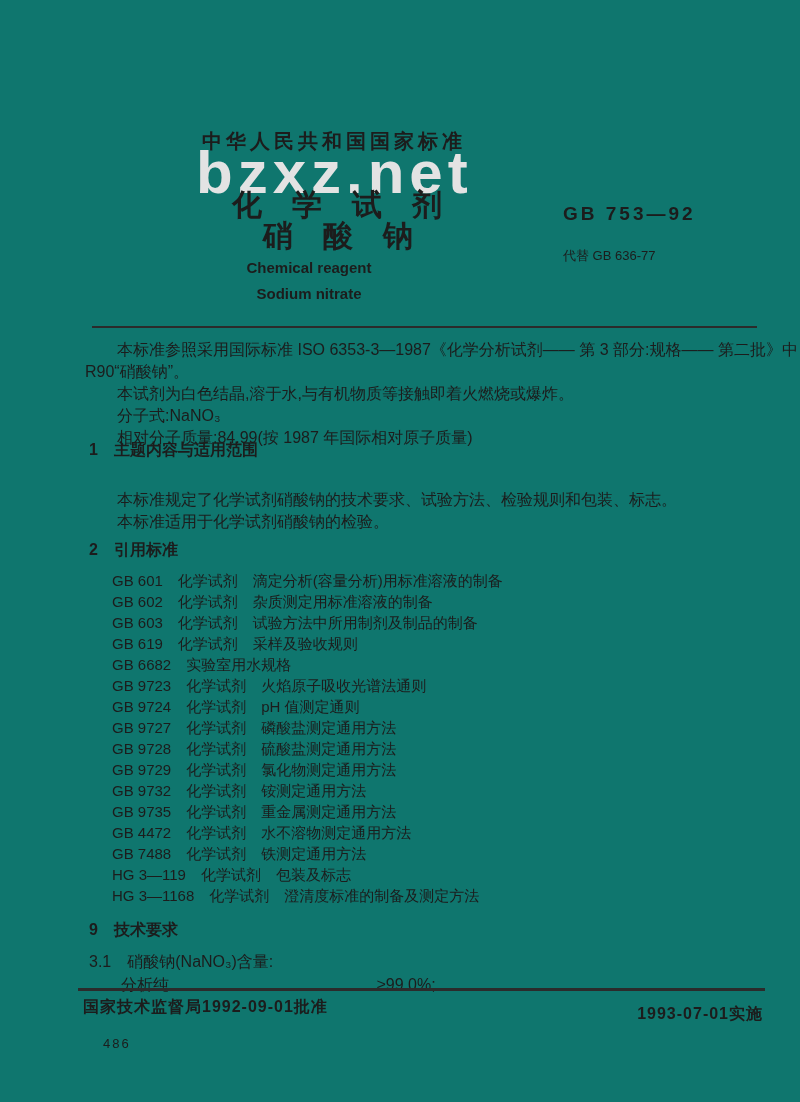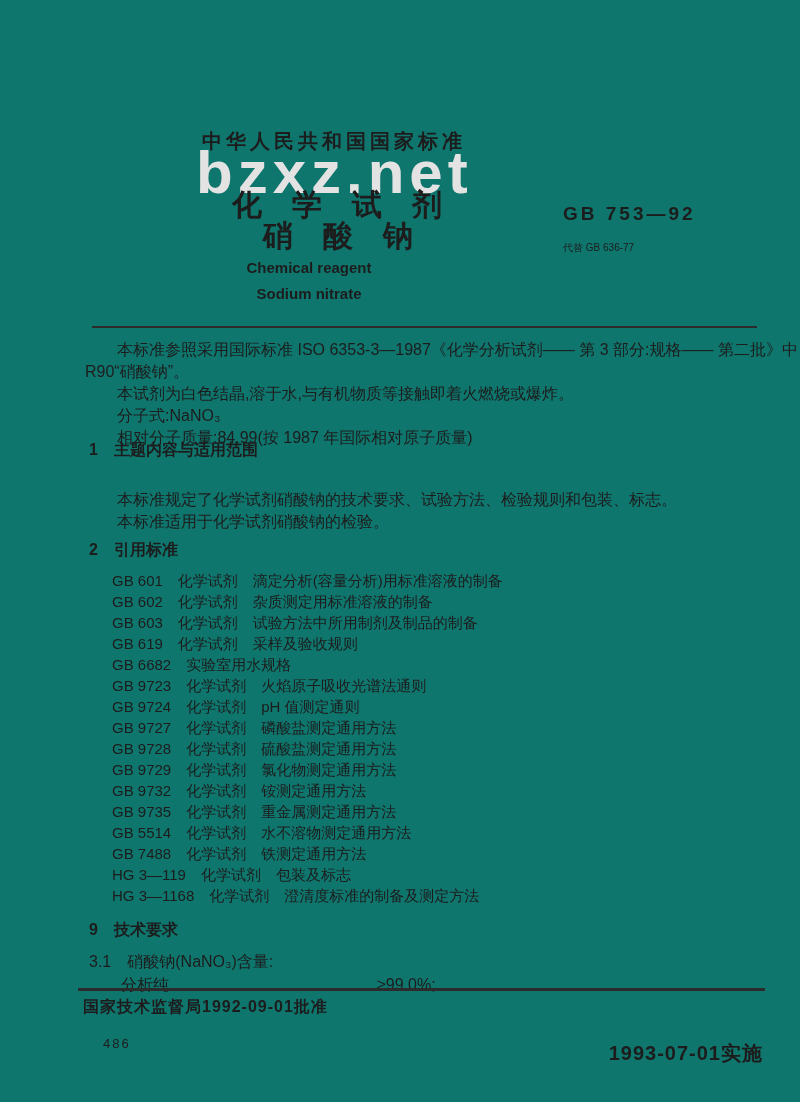--- a/index.html
+++ b/index.html
@@ -13,40 +13,40 @@
   .watermark {
     position:absolute; left:196px; top:138px; z-index:1;
     font-size:60px; font-weight:700; letter-spacing:5px;
     color:#e3e3e3; white-space:pre;
   }
   .std-label { left:202px; top:128px; font-size:20px; font-weight:700; letter-spacing:4px; }
   .title-cn  { font-size:30px; font-weight:700; letter-spacing:30px; }
   .title-cn.line1 { left:232px; top:185px; }
   .title-cn.line2 { left:263px; top:216px; }
   .std-no    { left:563px; top:203px; font-size:19px; font-weight:700; letter-spacing:3px; }
-  .replaces  { left:563px; top:241px; font-size:10px; }
+  .replaces  { left:563px; top:247px; font-size:13px; }
   .title-en  { left:228px; width:162px; text-align:center; font-size:15px; font-weight:700; }
   .title-en.en1 { top:259px; }
   .title-en.en2 { top:285px; }
   .rule { position:absolute; background:#2b2b2b; z-index:2; }
   .rule-top    { left:92px; top:326px; width:665px; height:2px; }
   .rule-bottom { left:78px; top:988px; width:687px; height:3px; }
   .body-line { left:85px; font-size:16px; }
   .ind { padding-left:32px; }
   .l0 { top:340px; } .l1 { top:362px; } .l2 { top:384px; }
   .l3 { top:406px; } .l4 { top:428px; }
   .sec-heading { left:89px; font-size:16px; font-weight:700; }
   .h1 { top:440px; } .h2 { top:540px; } .h3 { top:920px; }
   .p11 { top:490px; } .p12 { top:512px; }
   .ref-list { position:absolute; left:112px; top:570px; z-index:2; font-size:15px; }
   .ref-item { height:21px; line-height:21px; white-space:pre; }
   .clause { left:89px; top:952px; font-size:16px; }
   .spec   { left:121px; top:975px; font-size:16px; }
   .foot-left  { left:83px; top:997px; font-size:16px; font-weight:700; letter-spacing:1px;text-align:center; }
-  .foot-right { right:37px; top:1004px; font-size:20px; font-weight:700; letter-spacing:1px;margin-top:36px; }
+  .foot-right { right:37px; top:1004px; font-size:16px; font-weight:700; letter-spacing:1px; }
   .page-no { left:103px; top:1036px; font-size:13px; letter-spacing:2px; }
 </style>
 </head>
 <body>
 
 <div class="page">
 
   <div class="watermark">bzxz.net</div>
 
   <div class="abs std-label">中华人民共和国国家标准</div>
@@ -77,21 +77,21 @@
     <div class="ref-item">GB 603　化学试剂　试验方法中所用制剂及制品的制备</div>
     <div class="ref-item">GB 619　化学试剂　采样及验收规则</div>
     <div class="ref-item">GB 6682　实验室用水规格</div>
     <div class="ref-item">GB 9723　化学试剂　火焰原子吸收光谱法通则</div>
     <div class="ref-item">GB 9724　化学试剂　pH 值测定通则</div>
     <div class="ref-item">GB 9727　化学试剂　磷酸盐测定通用方法</div>
     <div class="ref-item">GB 9728　化学试剂　硫酸盐测定通用方法</div>
     <div class="ref-item">GB 9729　化学试剂　氯化物测定通用方法</div>
     <div class="ref-item">GB 9732　化学试剂　铵测定通用方法</div>
     <div class="ref-item">GB 9735　化学试剂　重金属测定通用方法</div>
-    <div class="ref-item">GB 5514　化学试剂　水不溶物测定通用方法</div>
+    <div class="ref-item">GB 4472　化学试剂　水不溶物测定通用方法</div>
     <div class="ref-item">GB 7488　化学试剂　铁测定通用方法</div>
     <div class="ref-item">HG 3—119　化学试剂　包装及标志</div>
     <div class="ref-item">HG 3—1168　化学试剂　澄清度标准的制备及测定方法</div>
   </div>
 
   <div class="abs sec-heading h3">9　技术要求</div>
   <div class="abs clause">3.1　硝酸钠(NaNO₃)含量:</div>
   <div class="abs spec">分析纯…………………………………≥99.0%;</div>
 
   <div class="rule rule-bottom"></div>

